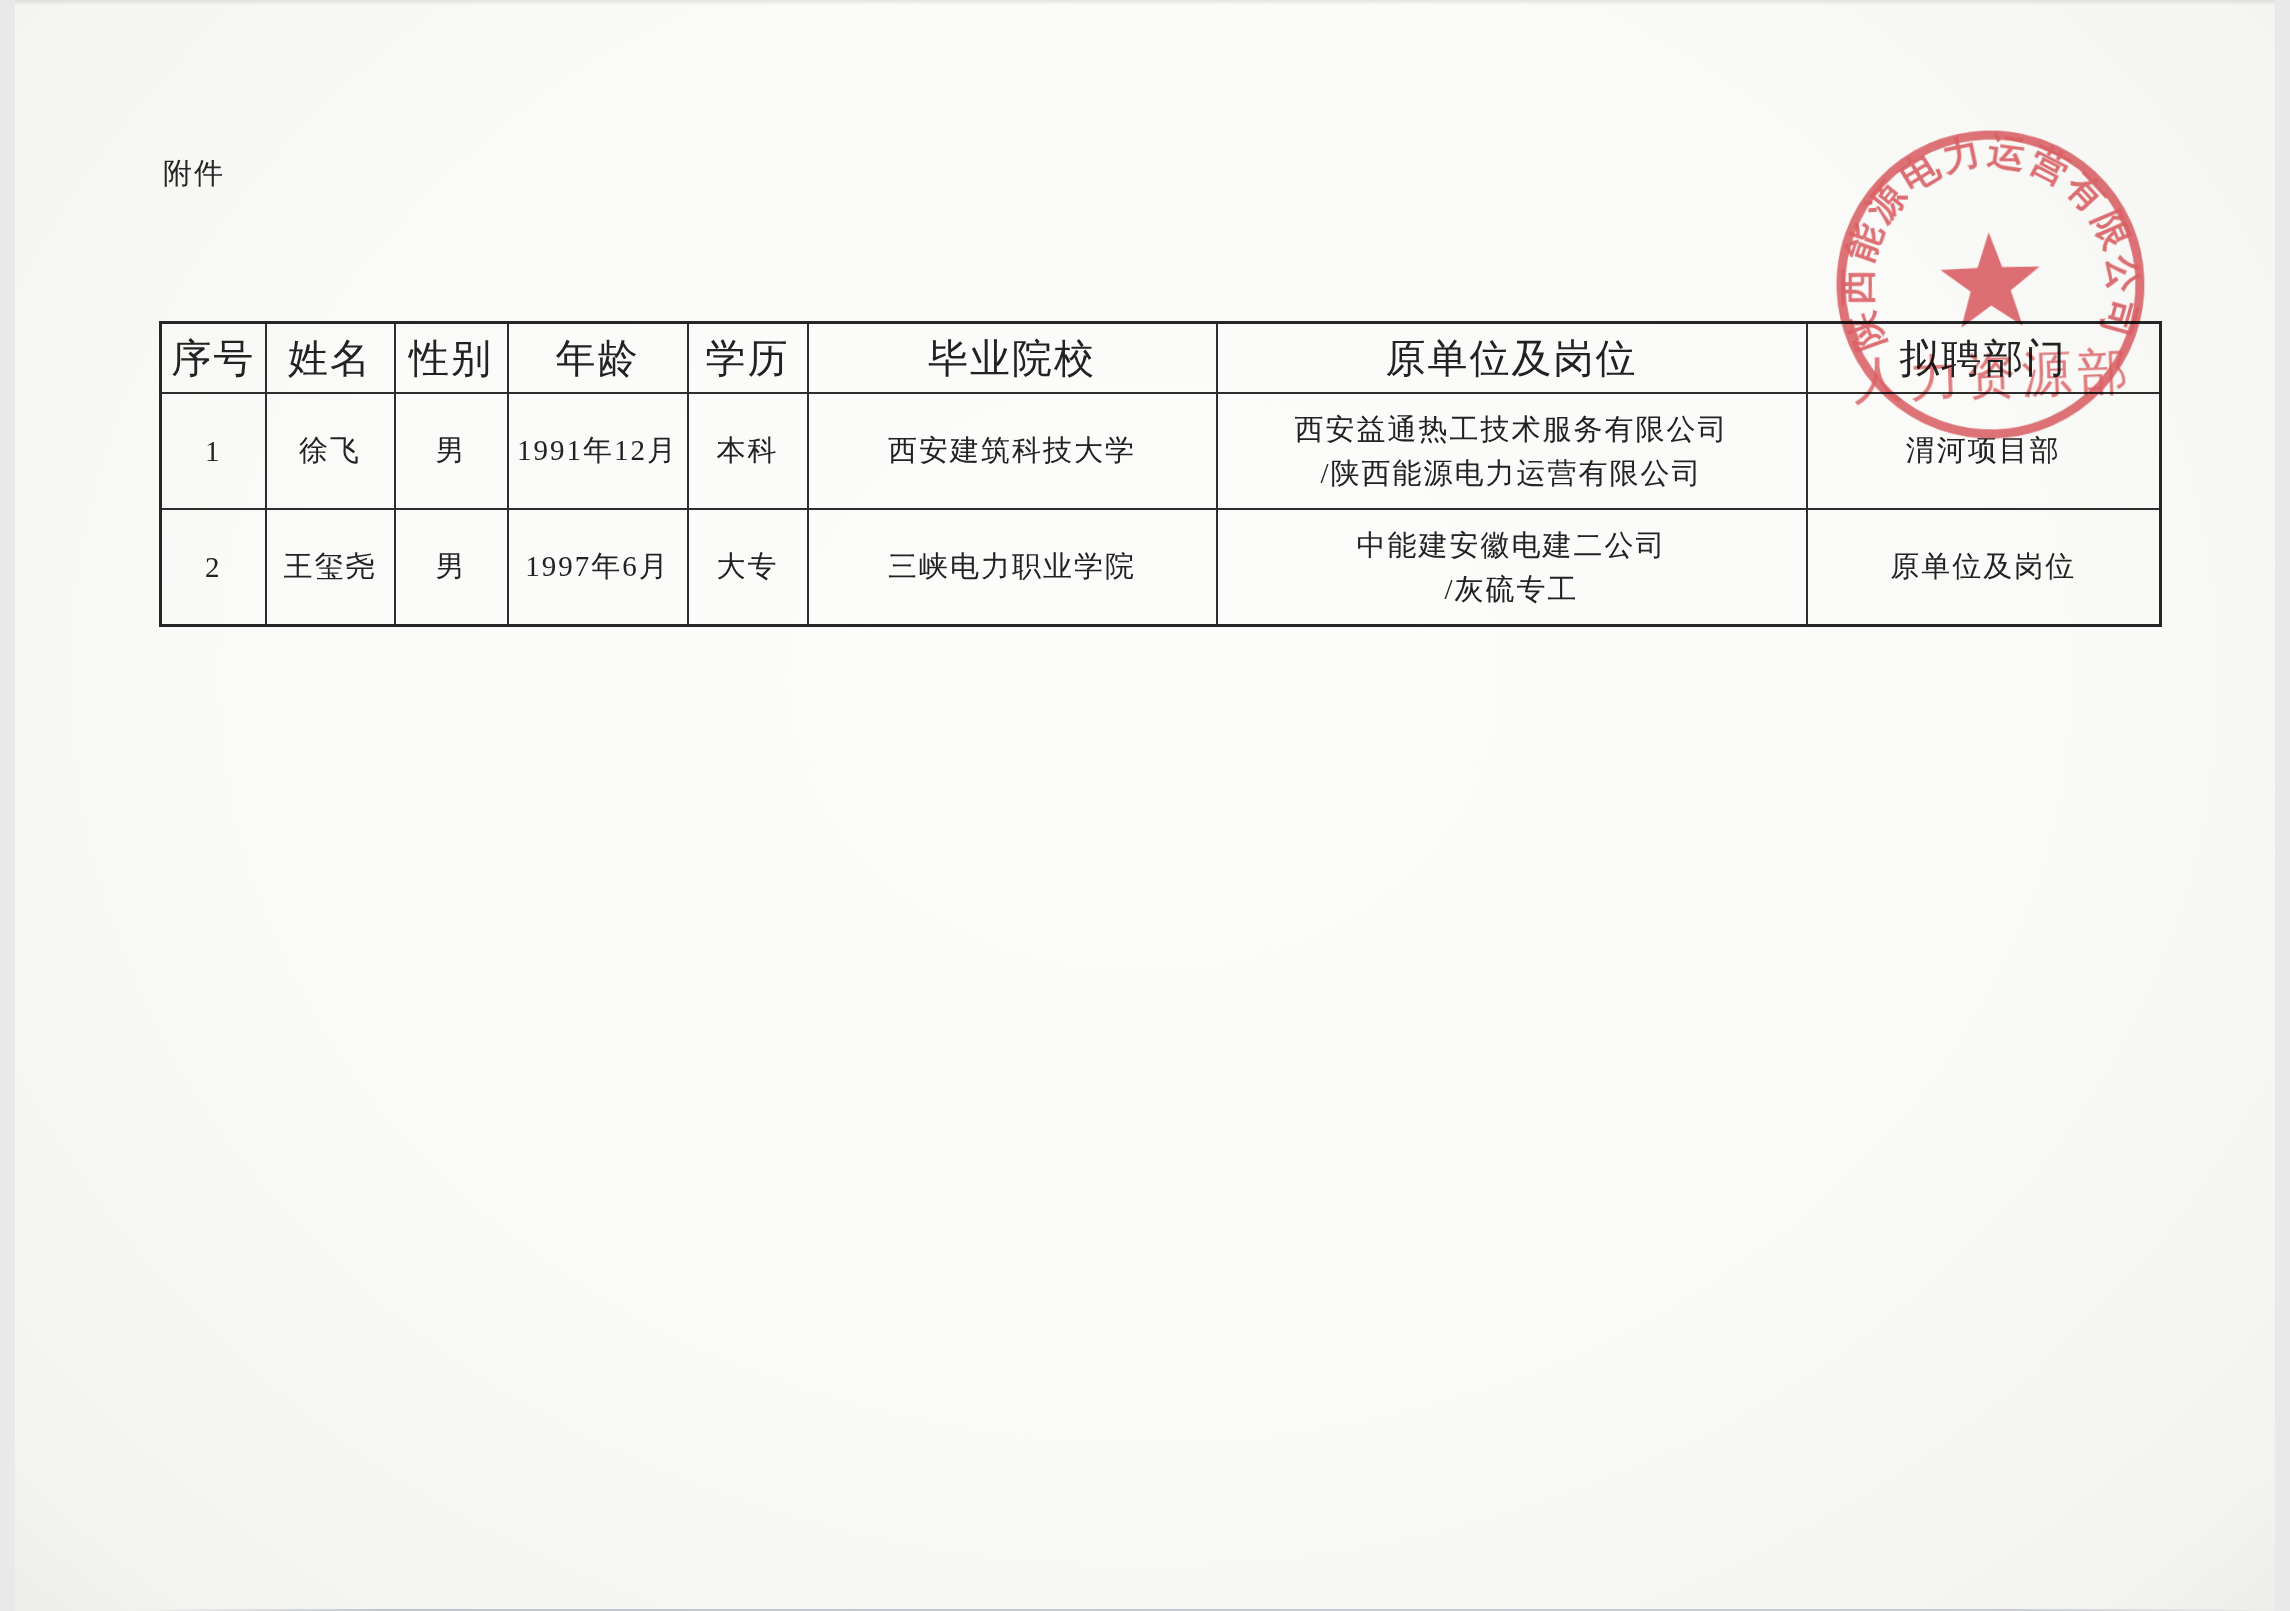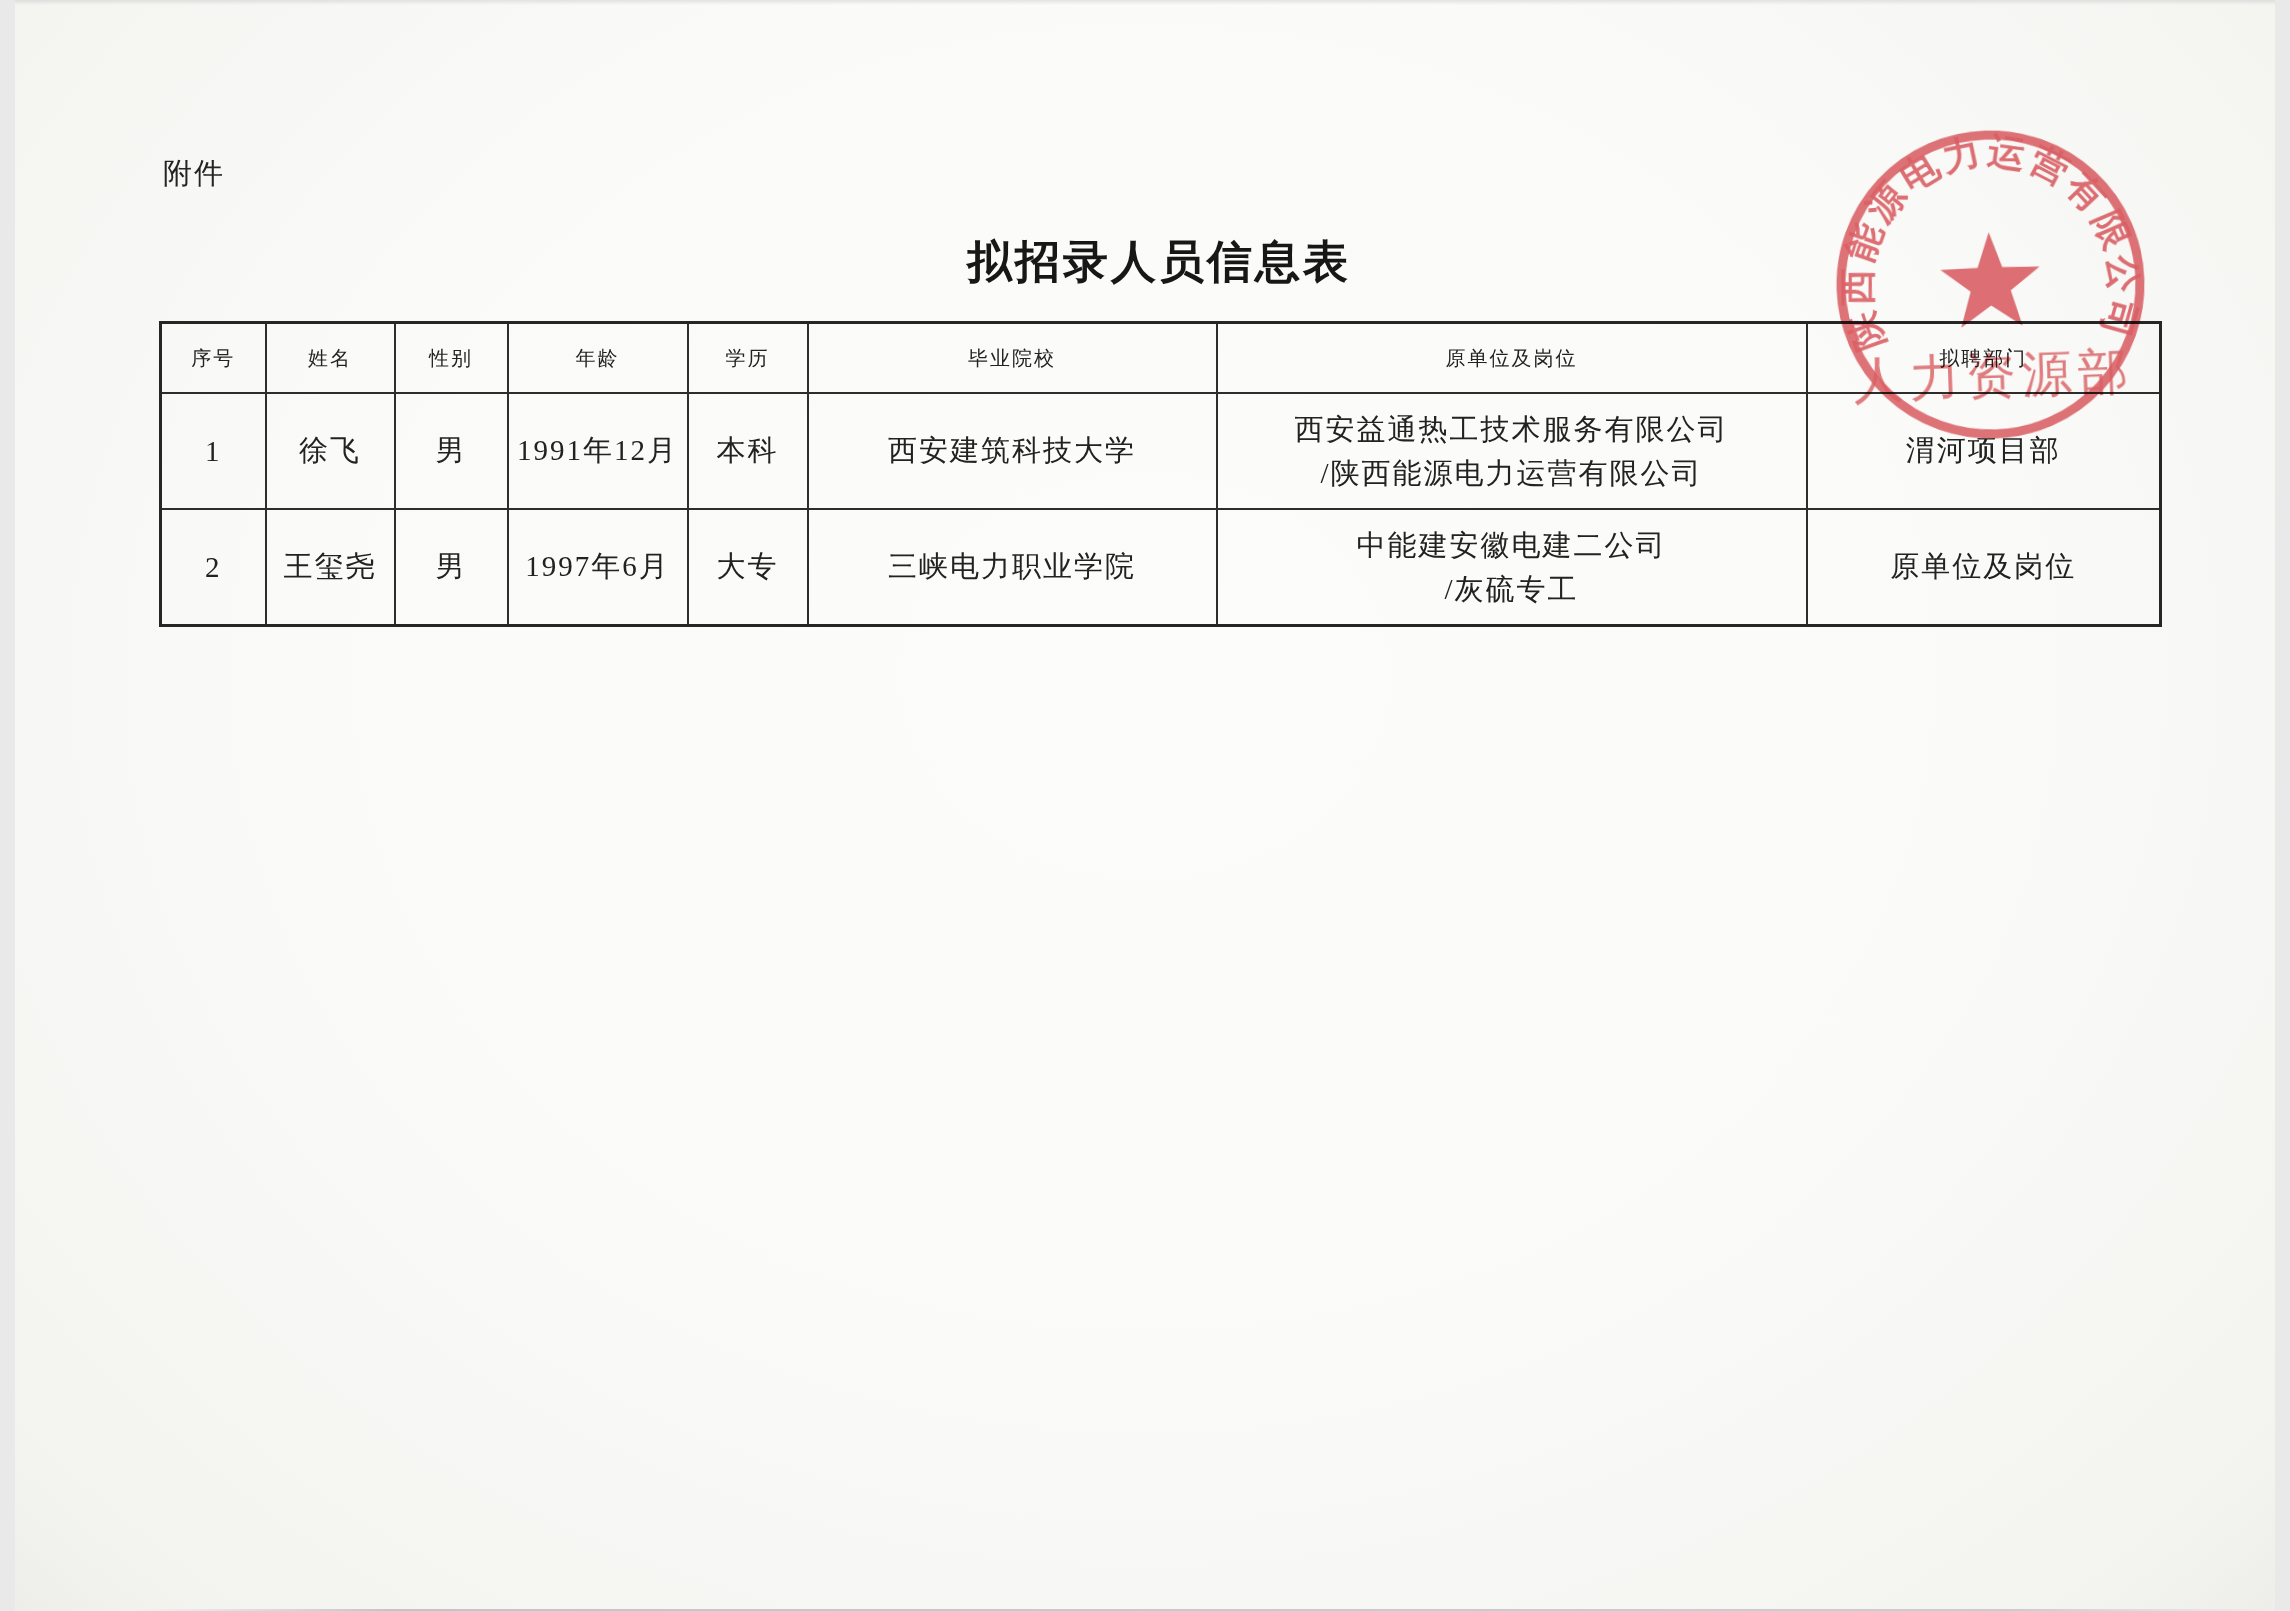--- a/index.html
+++ b/index.html
@@ -64,21 +64,21 @@
   }
   table.info-table th, table.info-table td {
     border: 2px solid #2d2d2d;
     text-align: center;
     vertical-align: middle;
     padding: 0 6px;
     font-weight: normal;
     letter-spacing: 2px;
   }
   table.info-table { border: 3px solid #262626; }
-  table.info-table th { font-size: 20px; height: 68px; }
+  table.info-table th { font-size: 40px; height: 68px; }
   table.info-table tr.data-row td { height: 114px; }
   table.info-table .two-line span { display: block; line-height: 44px; }
   .stamp {
     position: absolute;
     left: 1815px;
     top: 124px;
     width: 321px;
     height: 321px;
     mix-blend-mode: multiply;
     opacity: 0.85;
@@ -89,21 +89,20 @@
 </style>
 </head>
 <body>
 
 <div class="page">
 
   <div class="scan-edge-top"></div>
 
   <div class="attachment">附件</div>
 
-  <div class="doc-title">拟招录人员信息表</div>
 
   <table class="info-table">
     <colgroup>
       <col style="width:105px">
       <col style="width:129px">
       <col style="width:113px">
       <col style="width:180px">
       <col style="width:120px">
       <col style="width:409px">
       <col style="width:590px">

